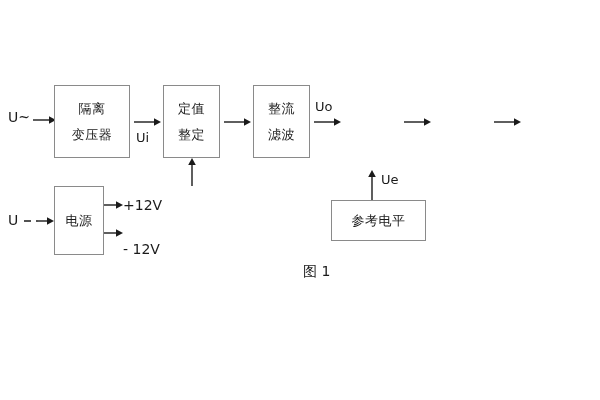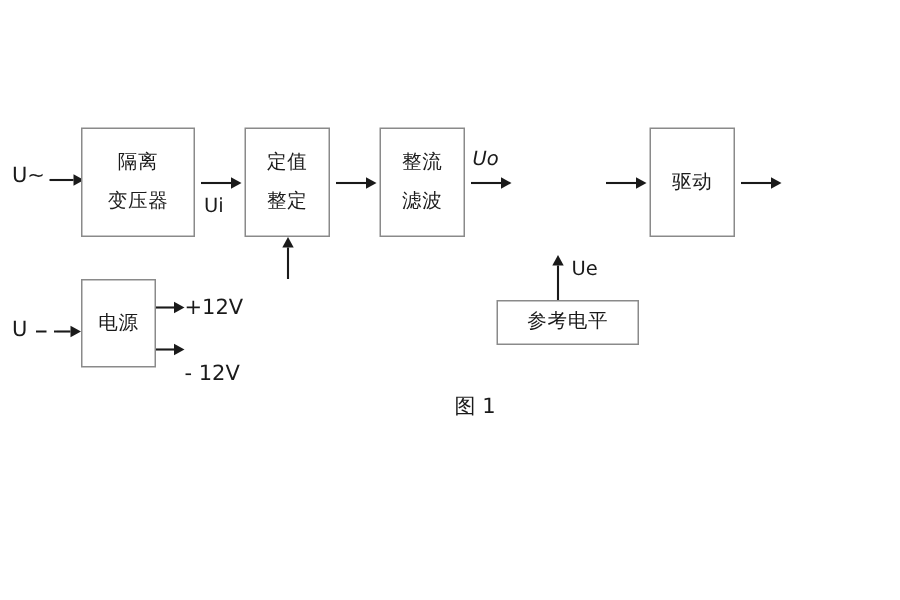--- a/index.html
+++ b/index.html
@@ -92,52 +92,49 @@
   <svg class="wire" style="left:224px; top:116px;" width="28" height="12">
     <line x1="0" y1="6" x2="20" y2="6" stroke-width="1.4"></line>
     <polygon points="20,2.2 27,6 20,9.8"></polygon>
   </svg>
 
   <div class="box" style="left:253px; top:85px; width:57px; height:73px;align-items:center;">
     <span class="ln">整流</span>
     <span class="ln">滤波</span>
   </div>
 
-  <div class="lbl" style="left:315px; top:100px;font-style:italic;">Uo</div>
+  <div class="lbl" style="left:315px; top:100px;">Uo</div>
 
   <svg class="wire" style="left:314px; top:116px;" width="28" height="12">
     <line x1="0" y1="6" x2="20" y2="6" stroke-width="1.4"></line>
     <polygon points="20,2.2 27,6 20,9.8"></polygon>
   </svg>
 
 
   <svg class="wire" style="left:404px; top:116px;" width="28" height="12">
     <line x1="0" y1="6" x2="20" y2="6" stroke-width="1.4"></line>
     <polygon points="20,2.2 27,6 20,9.8"></polygon>
   </svg>
 
-  <div class="box single" style="left:433px; top:85px; width:57px; height:73px;">
-    <span class="ln">驱动</span>
-  </div>
 
   <svg class="wire" style="left:494px; top:116px;" width="28" height="12">
     <line x1="0" y1="6" x2="20" y2="6" stroke-width="1.4"></line>
     <polygon points="20,2.2 27,6 20,9.8"></polygon>
   </svg>
 
 
   <div class="lbl big" style="left:8px; top:213px;">U</div>
 
   <svg class="wire" style="left:24px; top:215px;" width="31" height="12">
     <line x1="0" y1="6" x2="14" y2="6" stroke-width="1.4" stroke-dasharray="7,5"></line>
     <line x1="14" y1="6" x2="23" y2="6" stroke-width="1.4"></line>
     <polygon points="23,2.2 30,6 23,9.8"></polygon>
   </svg>
 
-  <div class="box single" style="left:54px; top:186px; width:50px; height:59px;">
+  <div class="box single" style="left:54px; top:186px; width:50px; height:69px;">
     <span class="ln">电源</span>
   </div>
 
   <svg class="wire" style="left:104px; top:199px;" width="20" height="12">
     <line x1="0" y1="6" x2="12" y2="6" stroke-width="1.4"></line>
     <polygon points="12,2.2 19,6 12,9.8"></polygon>
   </svg>
   <div class="lbl big" style="left:123px; top:198px;text-align:right;">+12V</div>
 
   <svg class="wire" style="left:104px; top:227px;" width="20" height="12">
@@ -151,19 +148,19 @@
     <line x1="6" y1="28" x2="6" y2="7" stroke-width="1.4"></line>
     <polygon points="2.2,7 6,0 9.8,7"></polygon>
   </svg>
 
   <svg class="wire" style="left:366px; top:170px;" width="12" height="30">
     <line x1="6" y1="30" x2="6" y2="7" stroke-width="1.4"></line>
     <polygon points="2.2,7 6,0 9.8,7"></polygon>
   </svg>
   <div class="lbl" style="left:381px; top:173px;">Ue</div>
 
-  <div class="box single" style="left:331px; top:200px; width:95px; height:30px;">
+  <div class="box single" style="left:331px; top:200px; width:95px; height:41px;">
     <span class="ln">参考电平</span>
   </div>
 
   <div class="lbl big" style="left:303px; top:264px;">图 1</div>
 
 </div>
 
 </body></html>

